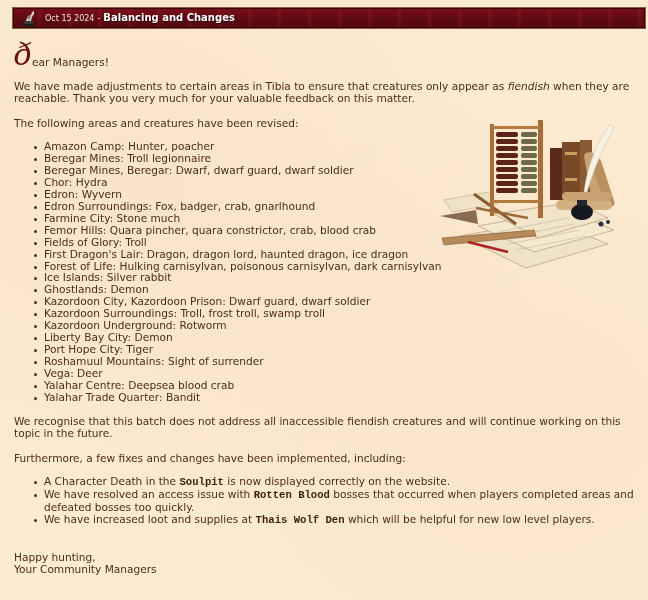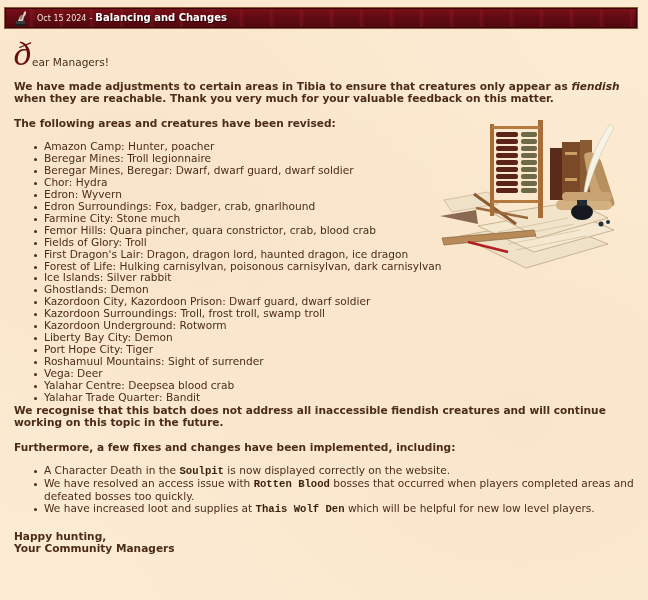--- a/index.html
+++ b/index.html
@@ -17,21 +17,21 @@
   }
   .parchment {
     position: absolute; inset: 0;
     background:
       radial-gradient(ellipse at 20% 30%, rgba(240,215,180,0.35) 0%, rgba(252,235,211,0) 60%),
       radial-gradient(ellipse at 80% 70%, rgba(240,215,180,0.30) 0%, rgba(252,235,211,0) 60%),
       #fcebd3;
   }
   .news-header {
     position: absolute;
-    left: 4px; top: 7px;
+    left: 12px; top: 7px;
     width: 634px; height: 22px;
     background:
       repeating-linear-gradient(90deg, rgba(0,0,0,0) 0px, rgba(0,0,0,0) 24px, rgba(160,30,40,0.35) 26px, rgba(0,0,0,0) 30px),
       linear-gradient(180deg, #7a0f18 0%, #5e0a12 55%, #520810 100%);
     border: 1px solid #8a5a3c;
     box-shadow: inset 0 0 0 1px #3a0508;
     display: flex; align-items: center;
     box-sizing: border-box;
   }
   .news-icon {
@@ -69,21 +69,21 @@
     font-size: 30px;
     color: #6a0d0d;
     line-height: 30px;
     margin-right: 0px;
     font-style: italic;
   }
   .greeting-rest {
     font-size: 10.6px;
     margin-bottom: 2px;
   }
-  p { margin: 0; font-weight: bold; }
+  p { margin: 0; }
   .para1 { margin-top: 10px; }
   .para2 { margin-top: 13px; }
   ul {
     margin: 12px 0 0 0;
     padding-left: 30px;
     list-style: none;
   }
   ul li {
     position: relative;
     padding-left: 0;
@@ -91,24 +91,24 @@
   }
   ul li::before {
     content: "";
     position: absolute;
     left: -10px; top: 5px;
     width: 3px; height: 3px;
     background: #4b2c1a;
     border-radius: 50%;
   }
   .list-areas { width: 400px; }
-  .para3 { }
+  .para3 { margin-top: 11px; }
   .para4 { margin-top: 13px; }
   .list-fixes { margin-top: 12px; width: 590px; }
-  .signoff { margin-top: 14px; }
+  .signoff { margin-top: 24px; }
   b { font-weight: bold; color: #3b1f10; font-family: Liberation Mono, monospace; }
   .illustration {
     position: absolute;
     left: 438px; top: 118px;
     width: 196px; height: 158px;
   }
 </style>
 </head>
 <body>
 

